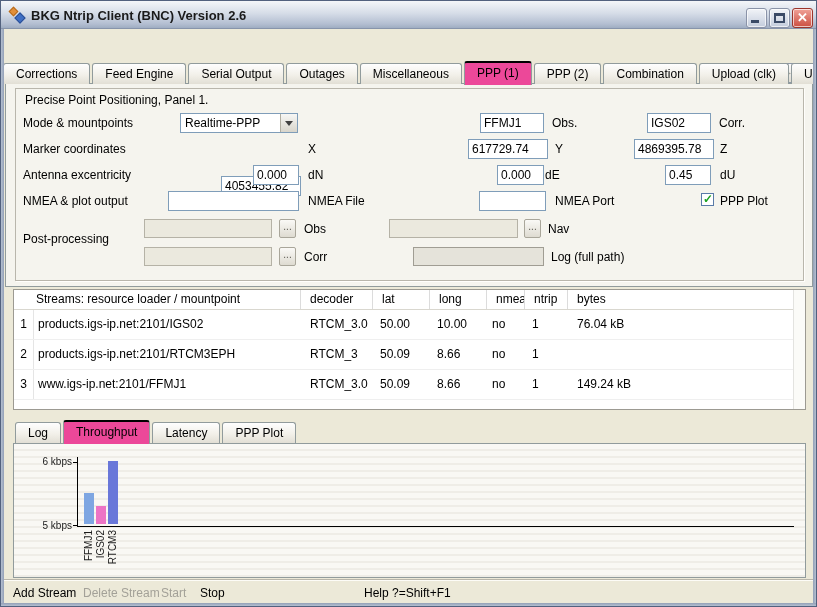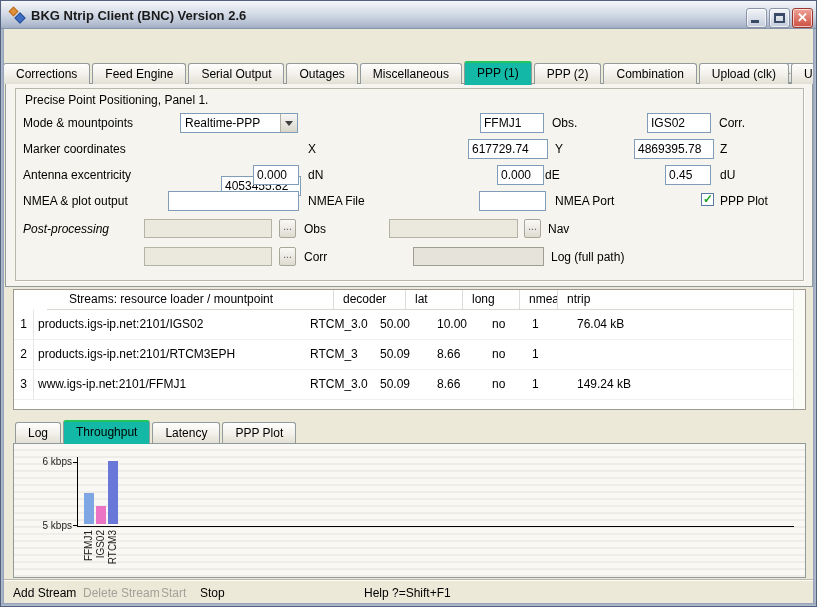--- a/index.html
+++ b/index.html
@@ -28,22 +28,22 @@
   .frame.b{left:0;right:0;bottom:0;height:3px;background:linear-gradient(180deg,#93a0b7,#b4bfd0);}
   
   .menubar{position:absolute;left:3px;right:3px;top:28px;height:24px;
     background:linear-gradient(#f6f5f1,#ebe9e0);border-bottom:1px solid #d8d5c8;}
   .menuitem{position:absolute;top:0;height:23px;line-height:23px;padding:0 9px;cursor:default;}
   
   .tabstrip{position:absolute;left:2px;top:60px;height:23px;display:flex;align-items:flex-end;z-index:6;}
   .tab{height:21px;line-height:20px;padding:0 12px;margin-right:2px;white-space:nowrap;
     background:linear-gradient(#fefefe,#f2f0e9 55%,#e2dfd5);
     border:1px solid #919b9c;border-bottom:none;border-radius:3px 3px 0 0;}
-  .tab.sel{height:24px;line-height:21px;margin-bottom:-1px;background:#14b8a6;
-    border-top:2px solid #22c55e;position:relative;z-index:7;}
+  .tab.sel{height:24px;line-height:21px;margin-bottom:-1px;background:#ec4899;
+    border-top:2px solid #000000;position:relative;z-index:7;}
   .scrollbtn{position:absolute;top:62px;width:18px;height:20px;border:1px solid #8e98a8;border-radius:2px;
     background:linear-gradient(#fdfdfd,#dfdcd2);text-align:center;line-height:18px;font-size:10px;}
   .scrollbtn.dis{color:#a8a69c;}
   .tabpage{position:absolute;left:4px;top:82px;width:808px;height:204px;
     background:#f5f4ee;border:1px solid #919b9c;z-index:5;}
   .groupframe{position:absolute;left:14px;top:87px;width:789px;height:193px;
     border:1px solid #b9b6ac;box-shadow:1px 1px 0 #fffefb;z-index:5;}
   .lbl{position:absolute;z-index:8;white-space:nowrap;}
   .input{position:absolute;height:20px;border:1px solid #7f9db9;background:#fff;
     font-family:"Liberation Sans",sans-serif;font-size:12px;padding:0 3px;z-index:8;color:#000;}
@@ -59,21 +59,21 @@
     border:4px solid transparent;border-top:5px solid #404040;}
   .checkbox{position:absolute;left:700px;top:192px;width:13px;height:13px;background:#fff;
     border:1px solid #5a7ba8;z-index:8;text-align:center;}
   .checkbox .mark{position:absolute;left:1px;top:-2px;color:#1ba120;font-size:12px;font-weight:bold;}
   .browse{position:absolute;width:17px;height:19px;border:1px solid #a9a69a;border-radius:2px;
     background:linear-gradient(#faf9f6,#dedbd1);color:#5f5d55;font-size:10px;
     text-align:center;line-height:13px;z-index:8;}
   
   .table{position:absolute;left:12px;top:288px;width:793px;height:121px;background:#fff;
     border:1px solid #9c9a92;}
-  .thead{display:flex;height:20px;line-height:19px;border-bottom:1px solid #d9d7cf;background:#fff;margin-left:33px;}
+  .thead{display:flex;height:20px;line-height:19px;border-bottom:1px solid #d9d7cf;background:#fff;}
   .th{border-left:1px solid #dcdcdc;padding-left:9px;white-space:nowrap;overflow:hidden;}
   .th.first{border-left:none;padding-left:22px;}
   .trow{display:flex;height:30px;line-height:29px;border-bottom:1px solid #efefef;}
   .td{white-space:nowrap;overflow:hidden;}
   .td.num{width:20px;text-align:center;border-right:1px solid #e5e5e5;}
   .vscroll{position:absolute;right:0;top:0;bottom:0;width:12px;background:#fbfbf8;
     border-left:1px solid #e3e3e0;}
   
   .btabstrip{position:absolute;left:14px;top:420px;height:22px;display:flex;align-items:flex-end;z-index:6;}
   .chartpanel{position:absolute;left:12px;top:442px;width:793px;height:135px;
@@ -167,21 +167,21 @@
   <span class="lbl" style="left:22px;top:193px;">NMEA &amp; plot output</span>
   <input class="input" style="left: 167px; top: 190px; width: 131px;" value="">
   <span class="lbl" style="left:307px;top:193px;">NMEA File</span>
   <input class="input" style="left: 478px; top: 190px; width: 67px;" value="">
   <span class="lbl" style="left:554px;top:193px;">NMEA Port</span>
   <div class="checkbox">
     <span class="mark">✓</span>
   </div>
   <span class="lbl" style="left:719px;top:193px;">PPP Plot</span>
 
-  <span class="lbl" style="left:22px;top:221px;font-style:italic;">Post-processing</span>
+  <span class="lbl" style="left:22px;top:231px;">Post-processing</span>
   <input class="input small dis" style="left: 143px; top: 218px; width: 128px;" disabled="" value="">
   <div class="browse" style="left:278px;top:218px;">...</div>
   <span class="lbl" style="left:303px;top:221px;">Obs</span>
   <input class="input small dis" style="left: 388px; top: 218px; width: 129px;" disabled="" value="">
   <div class="browse" style="left:523px;top:218px;">...</div>
   <span class="lbl" style="left:547px;top:221px;">Nav</span>
 
   <input class="input small dis" style="left: 143px; top: 246px; width: 128px;" disabled="" value="">
   <div class="browse" style="left:278px;top:246px;">...</div>
   <span class="lbl" style="left:303px;top:249px;">Corr</span>
@@ -189,20 +189,21 @@
   <span class="lbl" style="left:550px;top:249px;">Log (full path)</span>
 
   <div class="table">
     <div class="thead">
       <div class="th first" style="width:286px;">Streams:   resource loader / mountpoint</div>
       <div class="th" style="width:72px;">decoder</div>
       <div class="th" style="width:57px;">lat</div>
       <div class="th" style="width:57px;">long</div>
       <div class="th" style="width:38px;">nmea</div>
       <div class="th" style="width:43px;">ntrip</div>
+      <div class="th" style="flex:1;">bytes</div>
     </div>
     <div class="trow">
       <div class="td num">1</div>
       <div class="td" style="width:266px;padding-left:4px;">products.igs-ip.net:2101/IGS02</div>
       <div class="td" style="width:72px;padding-left:10px;">RTCM_3.0</div>
       <div class="td" style="width:57px;padding-left:8px;">50.00</div>
       <div class="td" style="width:57px;padding-left:8px;">10.00</div>
       <div class="td" style="width:38px;padding-left:6px;">no</div>
       <div class="td" style="width:43px;padding-left:8px;">1</div>
       <div class="td" style="flex:1;padding-left:10px;">76.04 kB</div>

